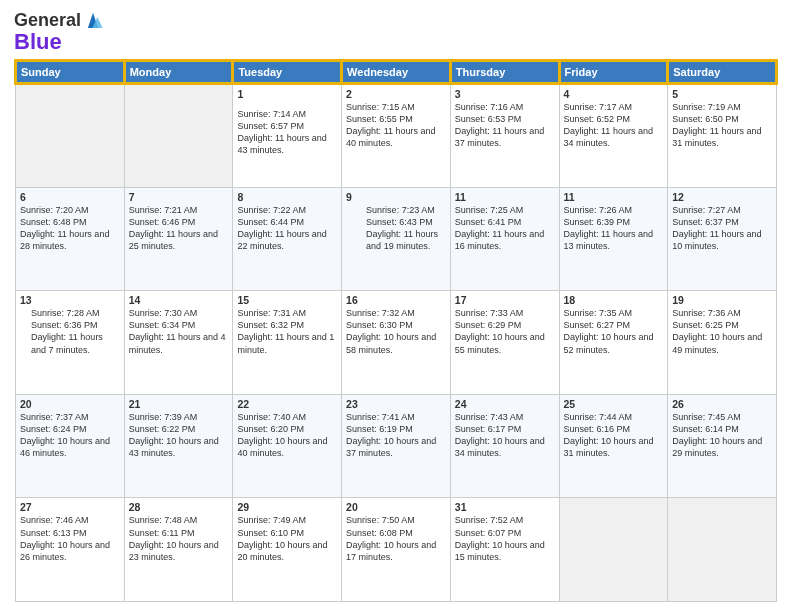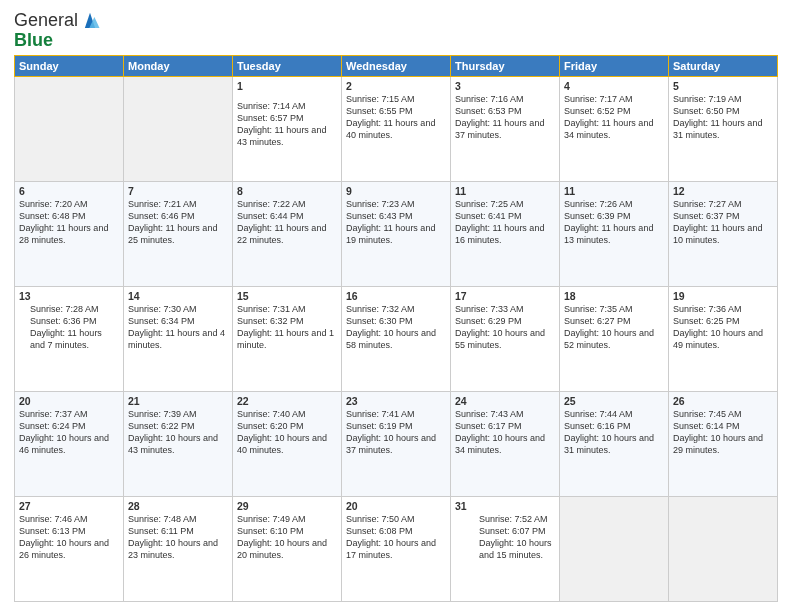--- a/index.html
+++ b/index.html
@@ -47,21 +47,21 @@
       width: 100%;
       table-layout: fixed;
     }
     .calendar th {
       background: #3a7bbf;
       color: #fff;
       font-size: 11px;
       font-weight: bold;
       padding: 4px 4px;
       text-align: left;
-      border: 1px solid #eab308;
+      border: 3px solid #eab308;
     }
     .calendar td {
       vertical-align: top;
       padding: 3px 4px;
       border: 1px solid #ccc;
       font-size: 9.5px;
       color: #333;
       background: #fff;
       height: 80px;
     }
@@ -86,27 +86,27 @@
       background: #f0f0f0 !important;
     }
   </style>
 </head>
 <body>
 
 <div class="page">
   <div class="header">
     <div class="logo">
   <div style="display:flex;align-items:center;">
-    <span style="color:#333;font-weight:normal;font-size:18px;">General</span>
+    <span style="color:#333;font-weight:bold;font-size:18px;">General</span>
     <svg width="22" height="22" viewBox="0 0 30 30" style="margin-left:1px;margin-top:-2px;">
       <polygon points="8,26 15,5 22,26" fill="#1a6fba"></polygon>
       <polygon points="14,26 21,11 28,26" fill="#5ab8e8" opacity="0.85"></polygon>
     </svg>
   </div>
-  <div style="color:#15803d;font-weight:bold;font-size:18px;line-height:1;">Blue</div>
+  <div style="color:#6d28d9;font-weight:bold;font-size:22px;line-height:1;">Blue</div>
 </div>
     <div class="title-block">
       <div class="main-title"></div>
       <div class="sub-title"></div>
     </div>
   </div>
 
   <table class="calendar">
     <thead>
       <tr>
@@ -168,21 +168,21 @@
 Daylight: 11 hours and 25 minutes.</div>
           </td>
           <td>
             <span class="day-num">8</span>
             <div class="day-info" style="white-space: pre-wrap;">Sunrise: 7:22 AM
 Sunset: 6:44 PM
 Daylight: 11 hours and 22 minutes.</div>
           </td>
           <td>
             <span class="day-num">9</span>
-            <div class="day-info" style="white-space: pre-wrap;">Sunrise: 7:23 AM
+            <div class="day-info" style="white-space: pre-wrap; margin-left: 20px;">Sunrise: 7:23 AM
 Sunset: 6:43 PM
 Daylight: 11 hours and 19 minutes.</div>
           </td>
           <td>
             <span class="day-num">11</span>
             <div class="day-info" style="white-space: pre-wrap;">Sunrise: 7:25 AM
 Sunset: 6:41 PM
 Daylight: 11 hours and 16 minutes.</div>
           </td>
           <td>
@@ -306,21 +306,21 @@
 Daylight: 10 hours and 20 minutes.</div>
           </td>
           <td>
             <span class="day-num">20</span>
             <div class="day-info" style="white-space: pre-wrap;">Sunrise: 7:50 AM
 Sunset: 6:08 PM
 Daylight: 10 hours and 17 minutes.</div>
           </td>
           <td>
             <span class="day-num">31</span>
-            <div class="day-info" style="white-space: pre-wrap; margin-left: 24px;">Sunrise: 7:52 AM
+            <div class="day-info" style="white-space: pre-wrap;">Sunrise: 7:52 AM
 Sunset: 6:07 PM
 Daylight: 10 hours and 15 minutes.</div>
           </td>
           <td class="empty-cell"></td>
           <td class="empty-cell"></td>
         </tr>
       </tbody>
   </table>
 </div>
 

